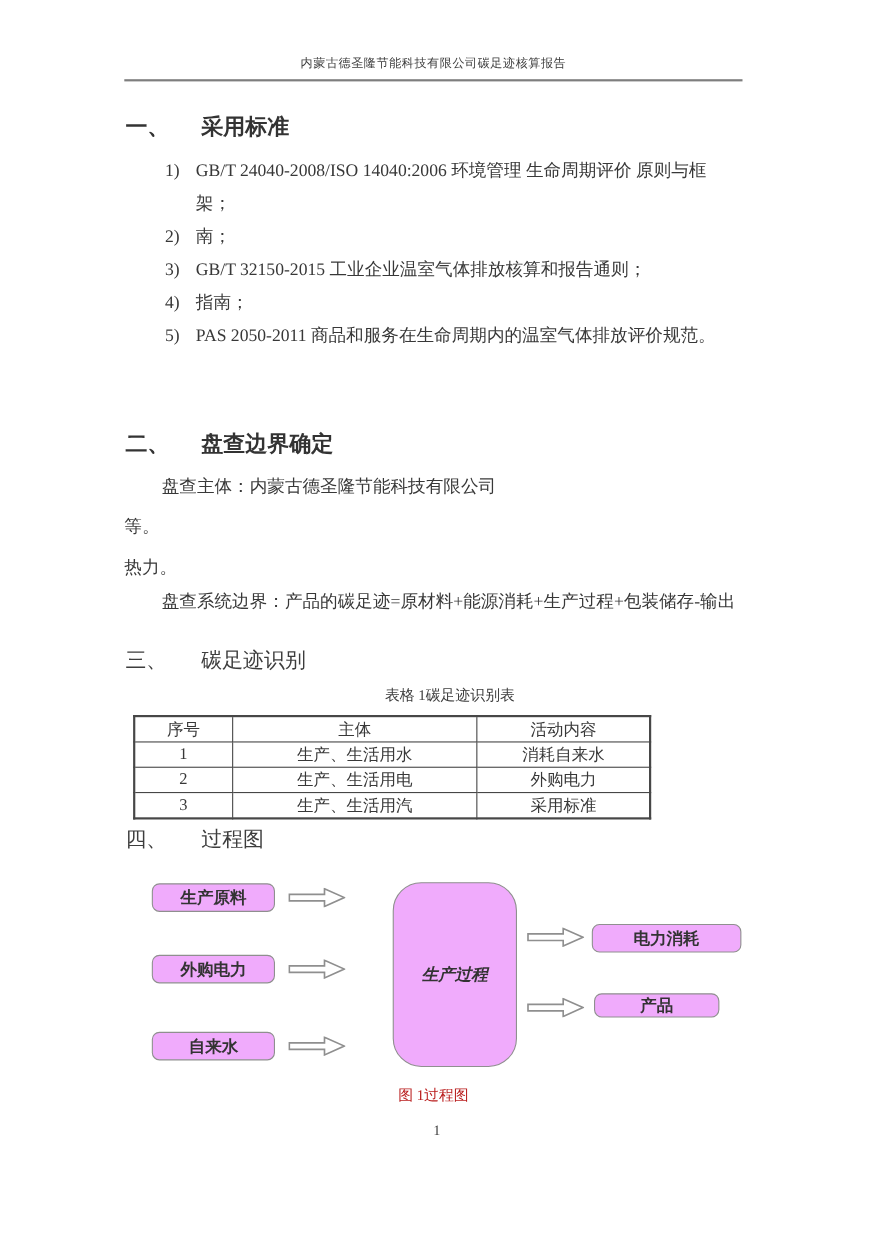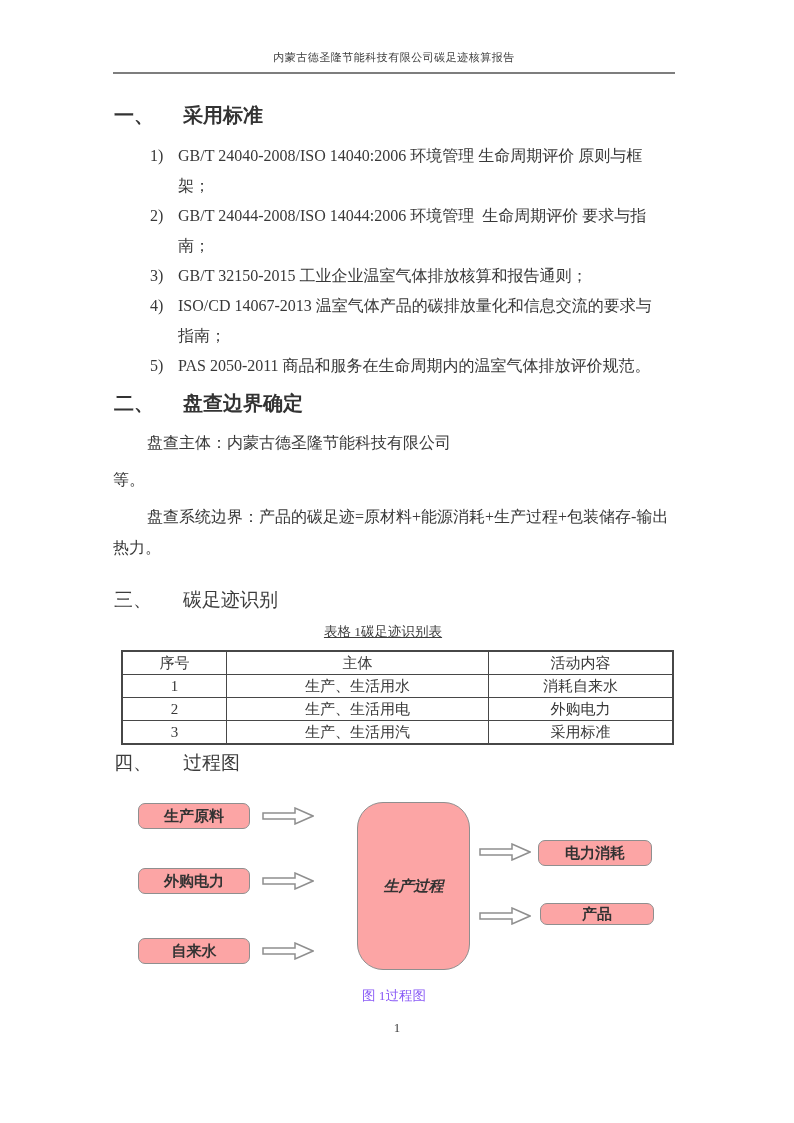--- a/index.html
+++ b/index.html
@@ -43,58 +43,58 @@
   .std-item{display:flex;}
   .std-marker{width:28px;flex:0 0 28px;white-space:pre;}
   .std-lines{display:block;}
   .line{display:block;white-space:pre;}
   
   .boundary{position:absolute;top:427px;left:113px;width:570px;font-size:16px;line-height:31px;}
   .para{margin-bottom:6px;}
   .para .ind{padding-left:34px;}
   
   .tbl-caption{
-    position:absolute;top:623px;left:102px;width:562px;
-    text-align:center;font-size:13.5px;color:#3d3d3d;white-space:pre;text-decoration:underline;
+    position:absolute;top:623px;left:128px;width:562px;
+    text-align:center;font-size:13.5px;color:#3d3d3d;white-space:pre;
   }
   table.fp{
-    position:absolute;top:650px;left:121px;width:553px;
+    position:absolute;top:650px;left:121px;width:471px;
     border-collapse:collapse;table-layout:fixed;
   }
   table.fp td{
     border:1.5px solid #474747;
     height:22px;text-align:center;vertical-align:middle;
     font-size:15px;color:#383838;padding:0;white-space:pre;
   }
   table.fp{border:2px solid #474747;}
   col.c1{width:19%;}col.c2{width:47.5%;}col.c3{width:33.5%;}
   
   .diagram{position:absolute;top:795px;left:113px;width:567px;height:192px;}
   .dg-box{
     position:absolute;box-sizing:border-box;
-    border:1.6px solid #8f8f8f;border-radius:7px;background:#fca5a5;
+    border:1.6px solid #8f8f8f;border-radius:7px;background:#f0abfc;
     display:flex;align-items:center;justify-content:center;
     font-family:"Liberation Sans","DejaVu Sans",sans-serif;
     font-weight:bold;font-size:15px;color:#333;white-space:pre;
   }
   .in1{left:25px;top:8px;width:112px;height:26px;}
   .in2{left:25px;top:73px;width:112px;height:26px;}
   .in3{left:25px;top:143px;width:112px;height:26px;}
   .proc{left:244px;top:7px;width:113px;height:168px;border-radius:26px;font-style:italic;}
-  .out1{left:425px;top:45px;width:114px;height:26px;}
+  .out1{left:425px;top:45px;width:136px;height:26px;}
   .out2{left:427px;top:108px;width:114px;height:22px;}
   .dg-arrow{position:absolute;width:52px;height:18px;}
   .ar1{left:149px;top:12px;}
   .ar2{left:149px;top:77px;}
   .ar3{left:149px;top:147px;}
   .ar4{left:366px;top:48px;}
   .ar5{left:366px;top:112px;}
   .fig-caption{
     position:absolute;top:987px;left:113px;width:562px;
-    text-align:center;font-size:13.5px;color:#8b5cf6;white-space:pre;
+    text-align:center;font-size:13.5px;color:#b91c1c;white-space:pre;
   }
   .page-number{
     position:absolute;top:1020px;left:0;width:794px;
     text-align:center;font-size:13px;color:#3d3d3d;
   }
 </style>
 </head>
 <body>
 
 <div class="page">
@@ -111,34 +111,32 @@
     <div class="std-item">
       <span class="std-marker">1)</span>
       <span class="std-lines">
         <span class="line">GB/T 24040-2008/ISO 14040:2006 环境管理 生命周期评价 原则与框</span>
         <span class="line">架；</span>
       </span>
     </div>
     <div class="std-item">
       <span class="std-marker">2)</span>
       <span class="std-lines">
-        <span class="line">GB/T 24044-2008/ISO 14044:2006 环境管理  生命周期评价 要求与指</span>
         <span class="line">南；</span>
       </span>
     </div>
     <div class="std-item">
       <span class="std-marker">3)</span>
       <span class="std-lines">
         <span class="line">GB/T 32150-2015 工业企业温室气体排放核算和报告通则；</span>
       </span>
     </div>
     <div class="std-item">
       <span class="std-marker">4)</span>
       <span class="std-lines">
-        <span class="line">ISO/CD 14067-2013 温室气体产品的碳排放量化和信息交流的要求与</span>
         <span class="line">指南；</span>
       </span>
     </div>
     <div class="std-item">
       <span class="std-marker">5)</span>
       <span class="std-lines">
         <span class="line">PAS 2050-2011 商品和服务在生命周期内的温室气体排放评价规范。</span>
       </span>
     </div>
   </div>
@@ -149,22 +147,22 @@
   </div>
 
   <div class="boundary">
     <div class="para">
       <span class="line ind">盘查主体：内蒙古德圣隆节能科技有限公司</span>
     </div>
     <div class="para">
       <span class="line">等。</span>
     </div>
     <div class="para">
+      <span class="line">热力。</span>
       <span class="line ind">盘查系统边界：产品的碳足迹=原材料+能源消耗+生产过程+包装储存-输出</span>
-      <span class="line">热力。</span>
     </div>
   </div>
 
   <div class="sec serif" id="sec3">
     <span class="sec-num">三、</span>
     <span class="sec-title">碳足迹识别</span>
   </div>
 
   <div class="tbl-caption">表格 1碳足迹识别表</div>
   <table class="fp">

